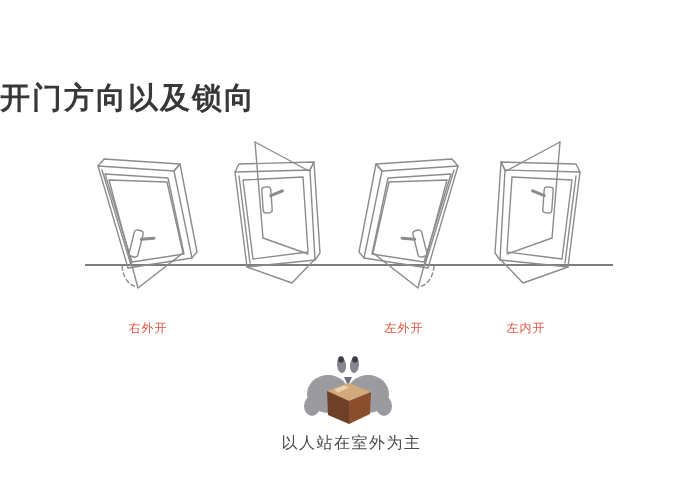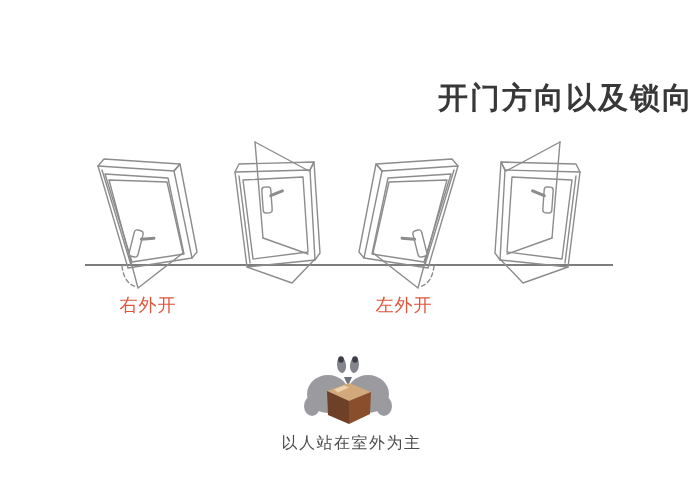--- a/index.html
+++ b/index.html
@@ -1,31 +1,31 @@
 <!DOCTYPE html>
 <html><head>
 <meta charset="utf-8">
 <style>
   html,body{margin:0;padding:0;background:#ffffff;}
   .canvas{
     position:relative;width:694px;height:500px;background:#ffffff;overflow:hidden;
     font-family:"Liberation Sans","DejaVu Sans",sans-serif;
   }
   .title{
-    position:absolute;top:78px;left:0;right:0;text-align:right;
+    position:absolute;top:78px;left:0;right:0;text-align:left;
     font-size:30px;font-weight:bold;color:#383838;letter-spacing:2px;
   }
   .ground-line{
     position:absolute;left:85px;top:264px;width:528px;height:2px;background:#7d7d7d;z-index:1;
   }
   .door-svg{position:absolute;top:130px;width:130px;height:165px;z-index:2;}
   #door1{left:88px;} #door2{left:225px;} #door3{left:338px;} #door4{left:460px;}
   .door-label{
-    position:absolute;top:293px;width:90px;text-align:center;
-    font-size:18px;color:#e0543c;letter-spacing:1px;z-index:3;
+    position:absolute;top:320px;width:90px;text-align:center;
+    font-size:12px;color:#e0543c;letter-spacing:1px;z-index:3;
   }
   #label1{left:103px;} #label2{left:223px;} #label3{left:359px;} #label4{left:481px;}
   .person-svg{position:absolute;left:298px;top:356px;width:100px;height:70px;}
   .caption{
     position:absolute;top:433px;left:0;right:0;text-align:center;
     font-size:16px;color:#4b4b4b;letter-spacing:1.5px;margin-left:9px;
   }
   .lineart{stroke:#8c8c8c;stroke-width:1.4;fill:none;stroke-linejoin:round;stroke-linecap:round;}
   .dashed{stroke-dasharray:4,3;}
 </style>
@@ -75,20 +75,21 @@
   <svg id="door3" class="door-svg" viewBox="0 0 130 165">
     <use href="#d1g" transform="translate(130,0) scale(-1,1)"></use>
   </svg>
 
   <svg id="door4" class="door-svg" viewBox="0 0 130 165">
     <use href="#d2g" transform="translate(130,0) scale(-1,1)"></use>
   </svg>
 
   <div id="label1" class="door-label">右外开</div>
   <div id="label3" class="door-label">左外开</div>
+  <div id="label4" class="door-label">左内开</div>
 
   <svg class="person-svg" viewBox="0 0 100 70">
     <ellipse cx="22" cy="33" rx="9" ry="7" fill="#e7ddc1" transform="rotate(-20 22 33)"></ellipse>
     <ellipse cx="78" cy="33" rx="9" ry="7" fill="#e7ddc1" transform="rotate(20 78 33)"></ellipse>
     <ellipse cx="30" cy="38" rx="21" ry="19" fill="#9b9b9f"></ellipse>
     <ellipse cx="70" cy="38" rx="21" ry="19" fill="#9b9b9f"></ellipse>
     <rect x="25" y="38" width="50" height="18" fill="#9b9b9f"></rect>
     <ellipse cx="14" cy="50" rx="8" ry="10" fill="#9b9b9f"></ellipse>
     <ellipse cx="86" cy="50" rx="8" ry="10" fill="#9b9b9f"></ellipse>
     <polygon points="46,21 54,21 50,30" fill="#70707a"></polygon>

